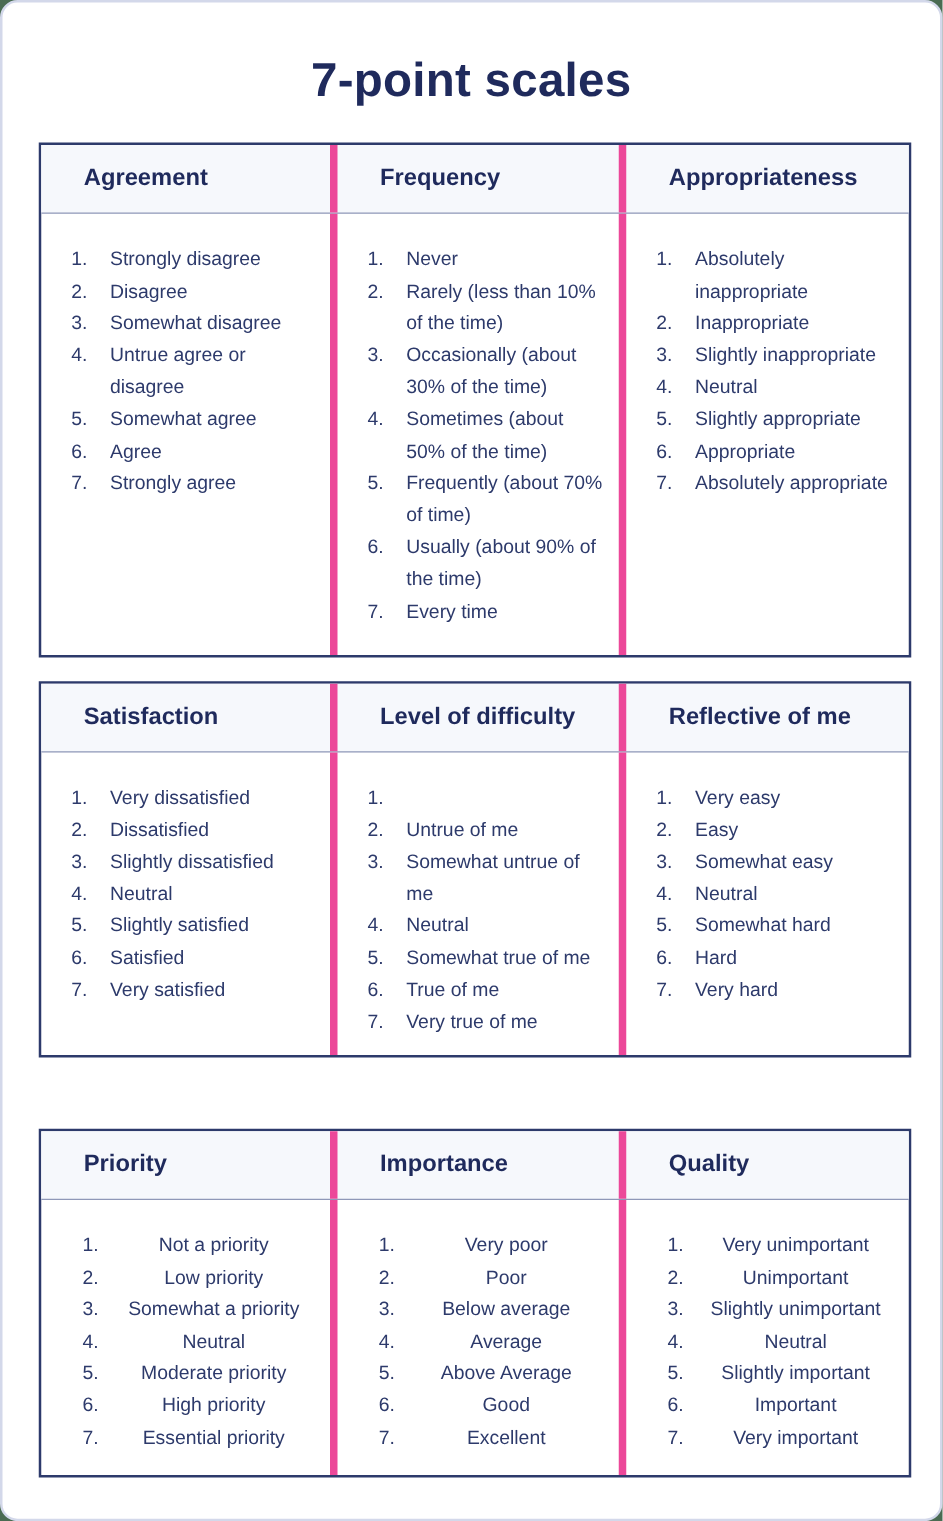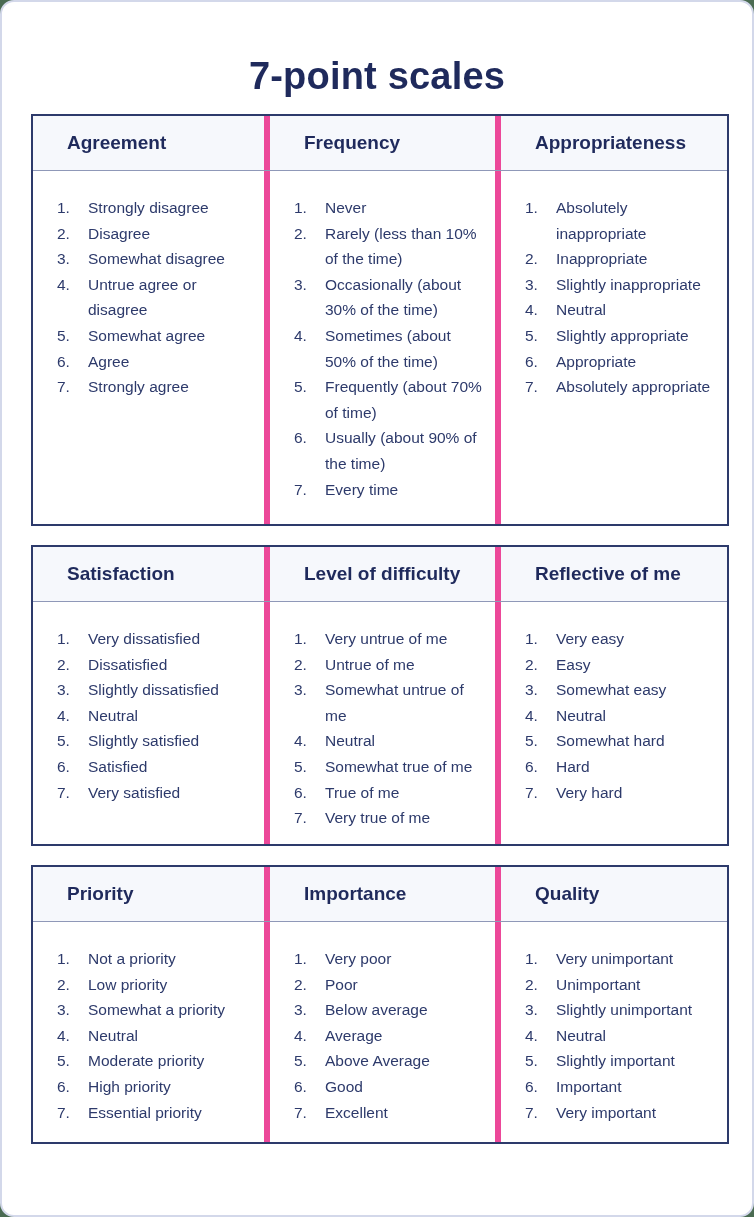--- a/index.html
+++ b/index.html
@@ -28,33 +28,33 @@
       position: absolute;
       left: 0;
       right: 0;
       top: 38px;
       text-align: center;
       font-size: 38px;
       font-weight: bold;
       color: #1f2a5c;
       letter-spacing: 0.2px;
       line-height: 50px;
-      margin: 11px;
+      margin: 0;
     }
     .scale-table {
       position: absolute;
       left: 29px;
       width: 694px;
       border: 2px solid #2d3a6b;
       box-sizing: content-box;
       background: #ffffff;
     }
     .t1 { top: 112px; height: 408px; }
     .t2 { top: 543px; height: 297px; }
-    .t3 { top: 863px; height: 275px; }
+    .t3 { top: 901px; height: 275px; text-align: center; }
     .head-row {
       display: flex;
       height: 54px;
       background: #f6f8fc;
       border-bottom: 1px solid #8f98b8;
     }
     .head-cell {
       width: 231px;
       box-sizing: border-box;
       padding-left: 34px;
@@ -245,21 +245,20 @@
             <li>
               <span class="num">7.</span>
               <span class="txt">Very satisfied</span>
             </li>
           </ol>
         </div>
       <div class="body-cell">
           <ol class="items">
             <li>
               <span class="num">1.</span>
-              <span class="txt">Very untrue of me</span>
             </li>
             <li>
               <span class="num">2.</span>
               <span class="txt">Untrue of me</span>
             </li>
             <li>
               <span class="num">3.</span>
               <span class="txt">Somewhat untrue of me</span>
             </li>
             <li>

